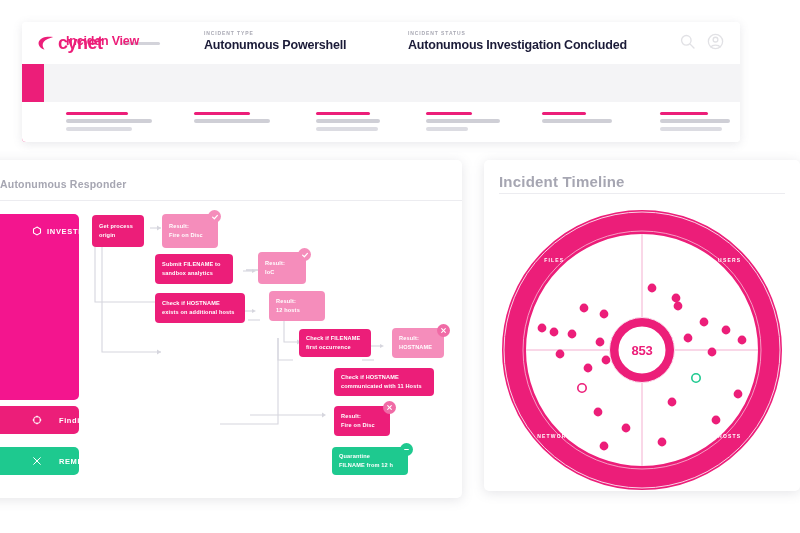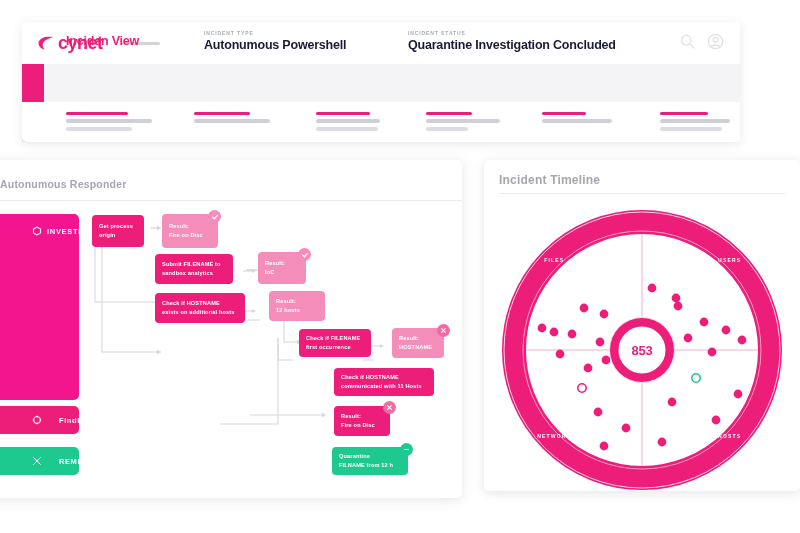--- a/index.html
+++ b/index.html
@@ -261,21 +261,21 @@
     height: 331px;
     background: #ffffff;
     border-radius: 5px;
     box-shadow: 0 2px 12px rgba(110,110,130,0.18);
     overflow: hidden;
   }
   #timeline-title {
     position: absolute;
     left: 15px;
     top: 13px;
-    font-size: 12px;
+    font-size: 15px;
     color: #a6a6b2;
     font-weight: bold;
     letter-spacing: 0.2px;
   }
   #timeline-rule {
     position: absolute;
     left: 15px;
     top: 33px;
     width: 286px;
     height: 1px;
@@ -345,21 +345,21 @@
       <div class="strip-title pink">Inciden View</div>
     </div>
 
     <div class="strip-cell" style="left:182px;">
       <div class="strip-kicker">INCIDENT TYPE</div>
       <div class="strip-title">Autonumous Powershell</div>
     </div>
 
     <div class="strip-cell" style="left:386px;">
       <div class="strip-kicker">INCIDENT STATUS</div>
-      <div class="strip-title">Quarantine Investigation Concluded</div>
+      <div class="strip-title">Autonumous Investigation Concluded</div>
     </div>
 
 
     <div id="ph-row">
       <div class="ph-group" style="left:44px;">
         <div class="ph-bar ph-pink" style="width:62px;"></div>
         <div class="ph-bar ph-gray" style="width:86px;"></div>
         <div class="ph-bar ph-gray2" style="width:66px;"></div>
       </div>
       <div class="ph-group" style="left:172px;">

